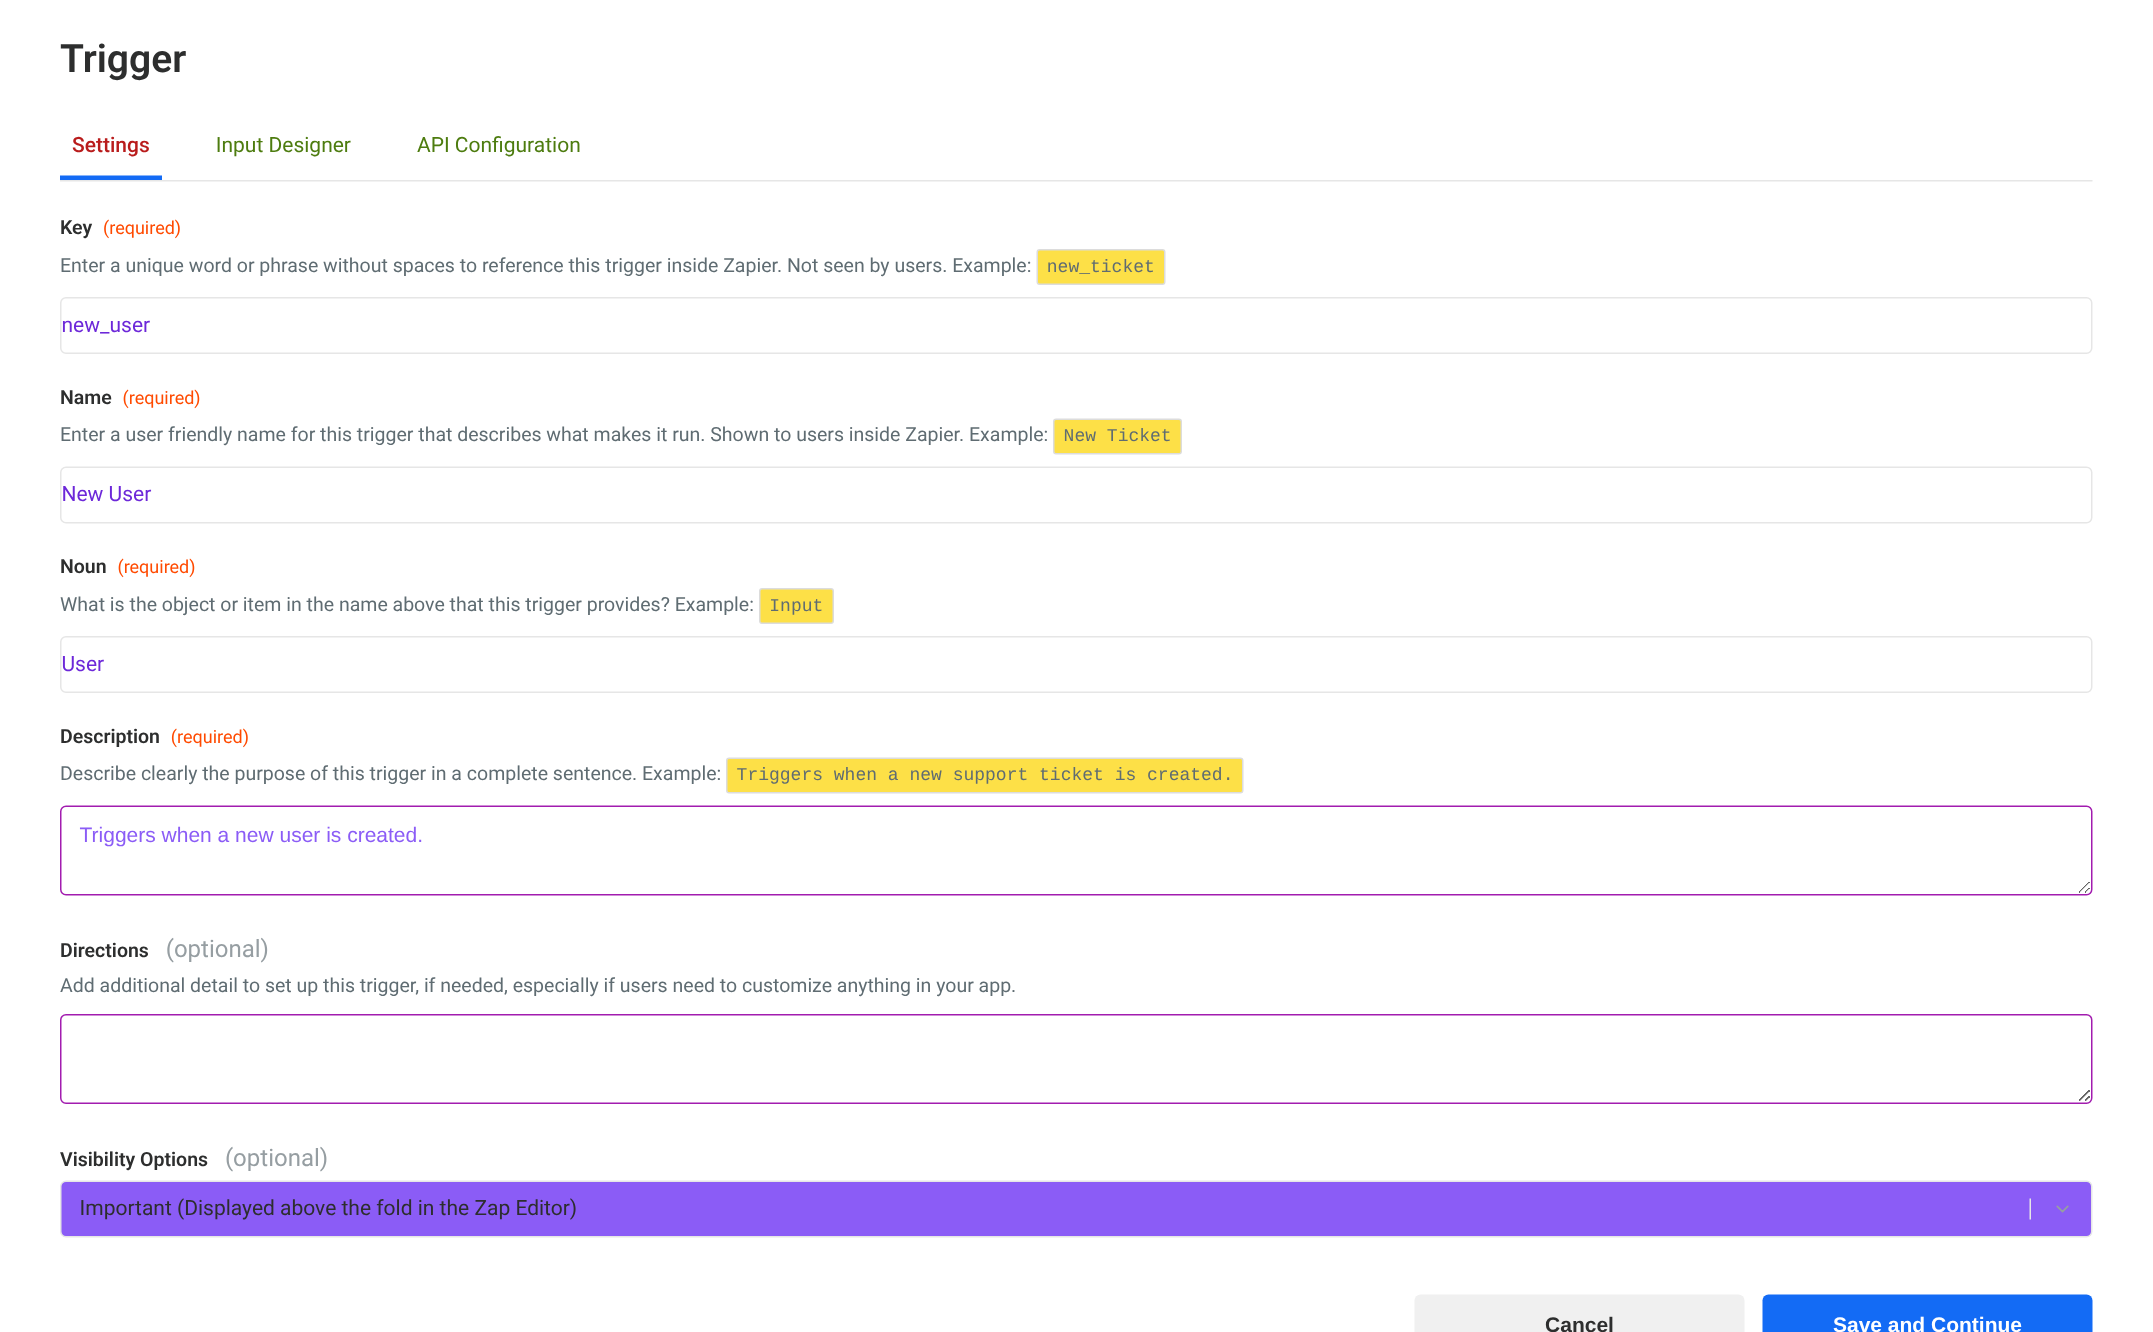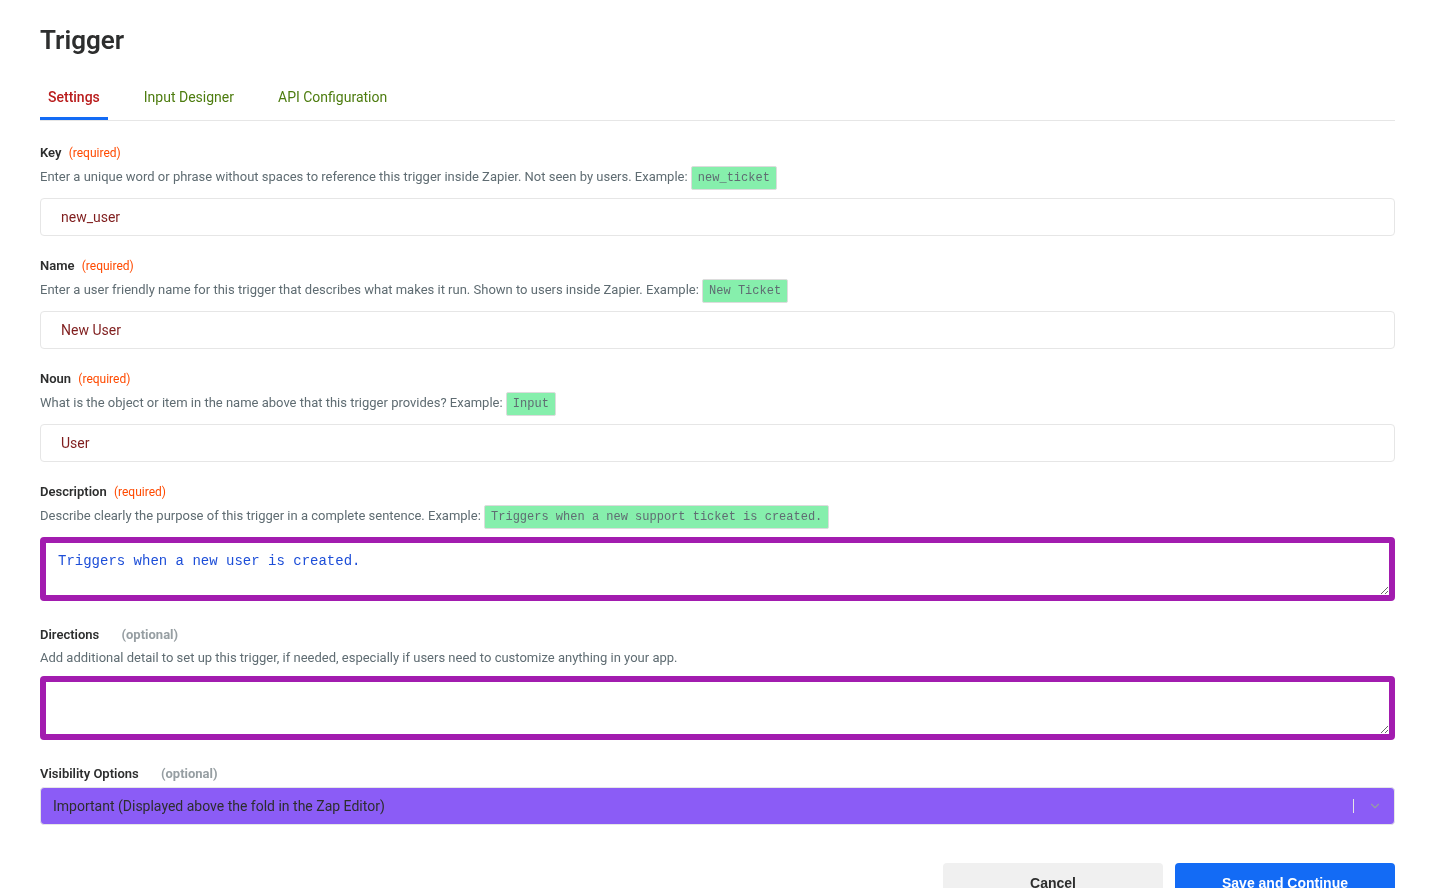--- a/index.html
+++ b/index.html
@@ -48,59 +48,59 @@
       margin-bottom: 6px;
       display: block;
     }
     .required-tag {
       font-size: 12px;
       color: #ff4a00;
       font-weight: 400;
       margin-left: 4px;
     }
     .optional-tag {
-      font-size: 13px;
+      font-size: 16px;
       color: #969ea2;
-      font-weight: 700;
-      margin-left: 19px;
+      font-weight: 400;
+      margin-left: 8px;
     }
     .help-text {
       font-size: 13px;
       color: #5f6c72;
       margin-bottom: 8px;
       line-height: 1.5;
     }
     .code-example {
       font-family: "Courier New", Courier, monospace;
       font-size: 12px;
       color: #5f6c72;
       border: 1px solid #dcdcdc;
       padding: 2px 6px;
       border-radius: 2px;
-      background: #86efac;
+      background: #fde047;
       display: inline-block;
       vertical-align: baseline;
     }
     .text-input {
       width: 100%;
-      padding: 10px 20px;
+      padding: 10px 0;
       font-size: 14px;
       border: 1px solid #e6e6e6;
       border-radius: 4px;
-      color: #7f1d1d;
+      color: #6d28d9;
       font-family: inherit;
     }
     .textarea-input {
       width: 100%;
       padding: 10px 12px;
       font-size: 14px;
-      border: 6px solid #a21caf;
-      border-radius: 4px;
-      color: #1d4ed8;
-      font-family: Liberation Mono, monospace;
+      border: 1px solid #a21caf;
+      border-radius: 4px;
+      color: #8b5cf6;
+      font-family: Liberation Sans, sans-serif;
       resize: both;
       min-height: 60px;
     }
     .select-wrapper {
       position: relative;
       width: 100%;
     }
     .select-input {
       width: 100%;
       padding: 10px 12px;

